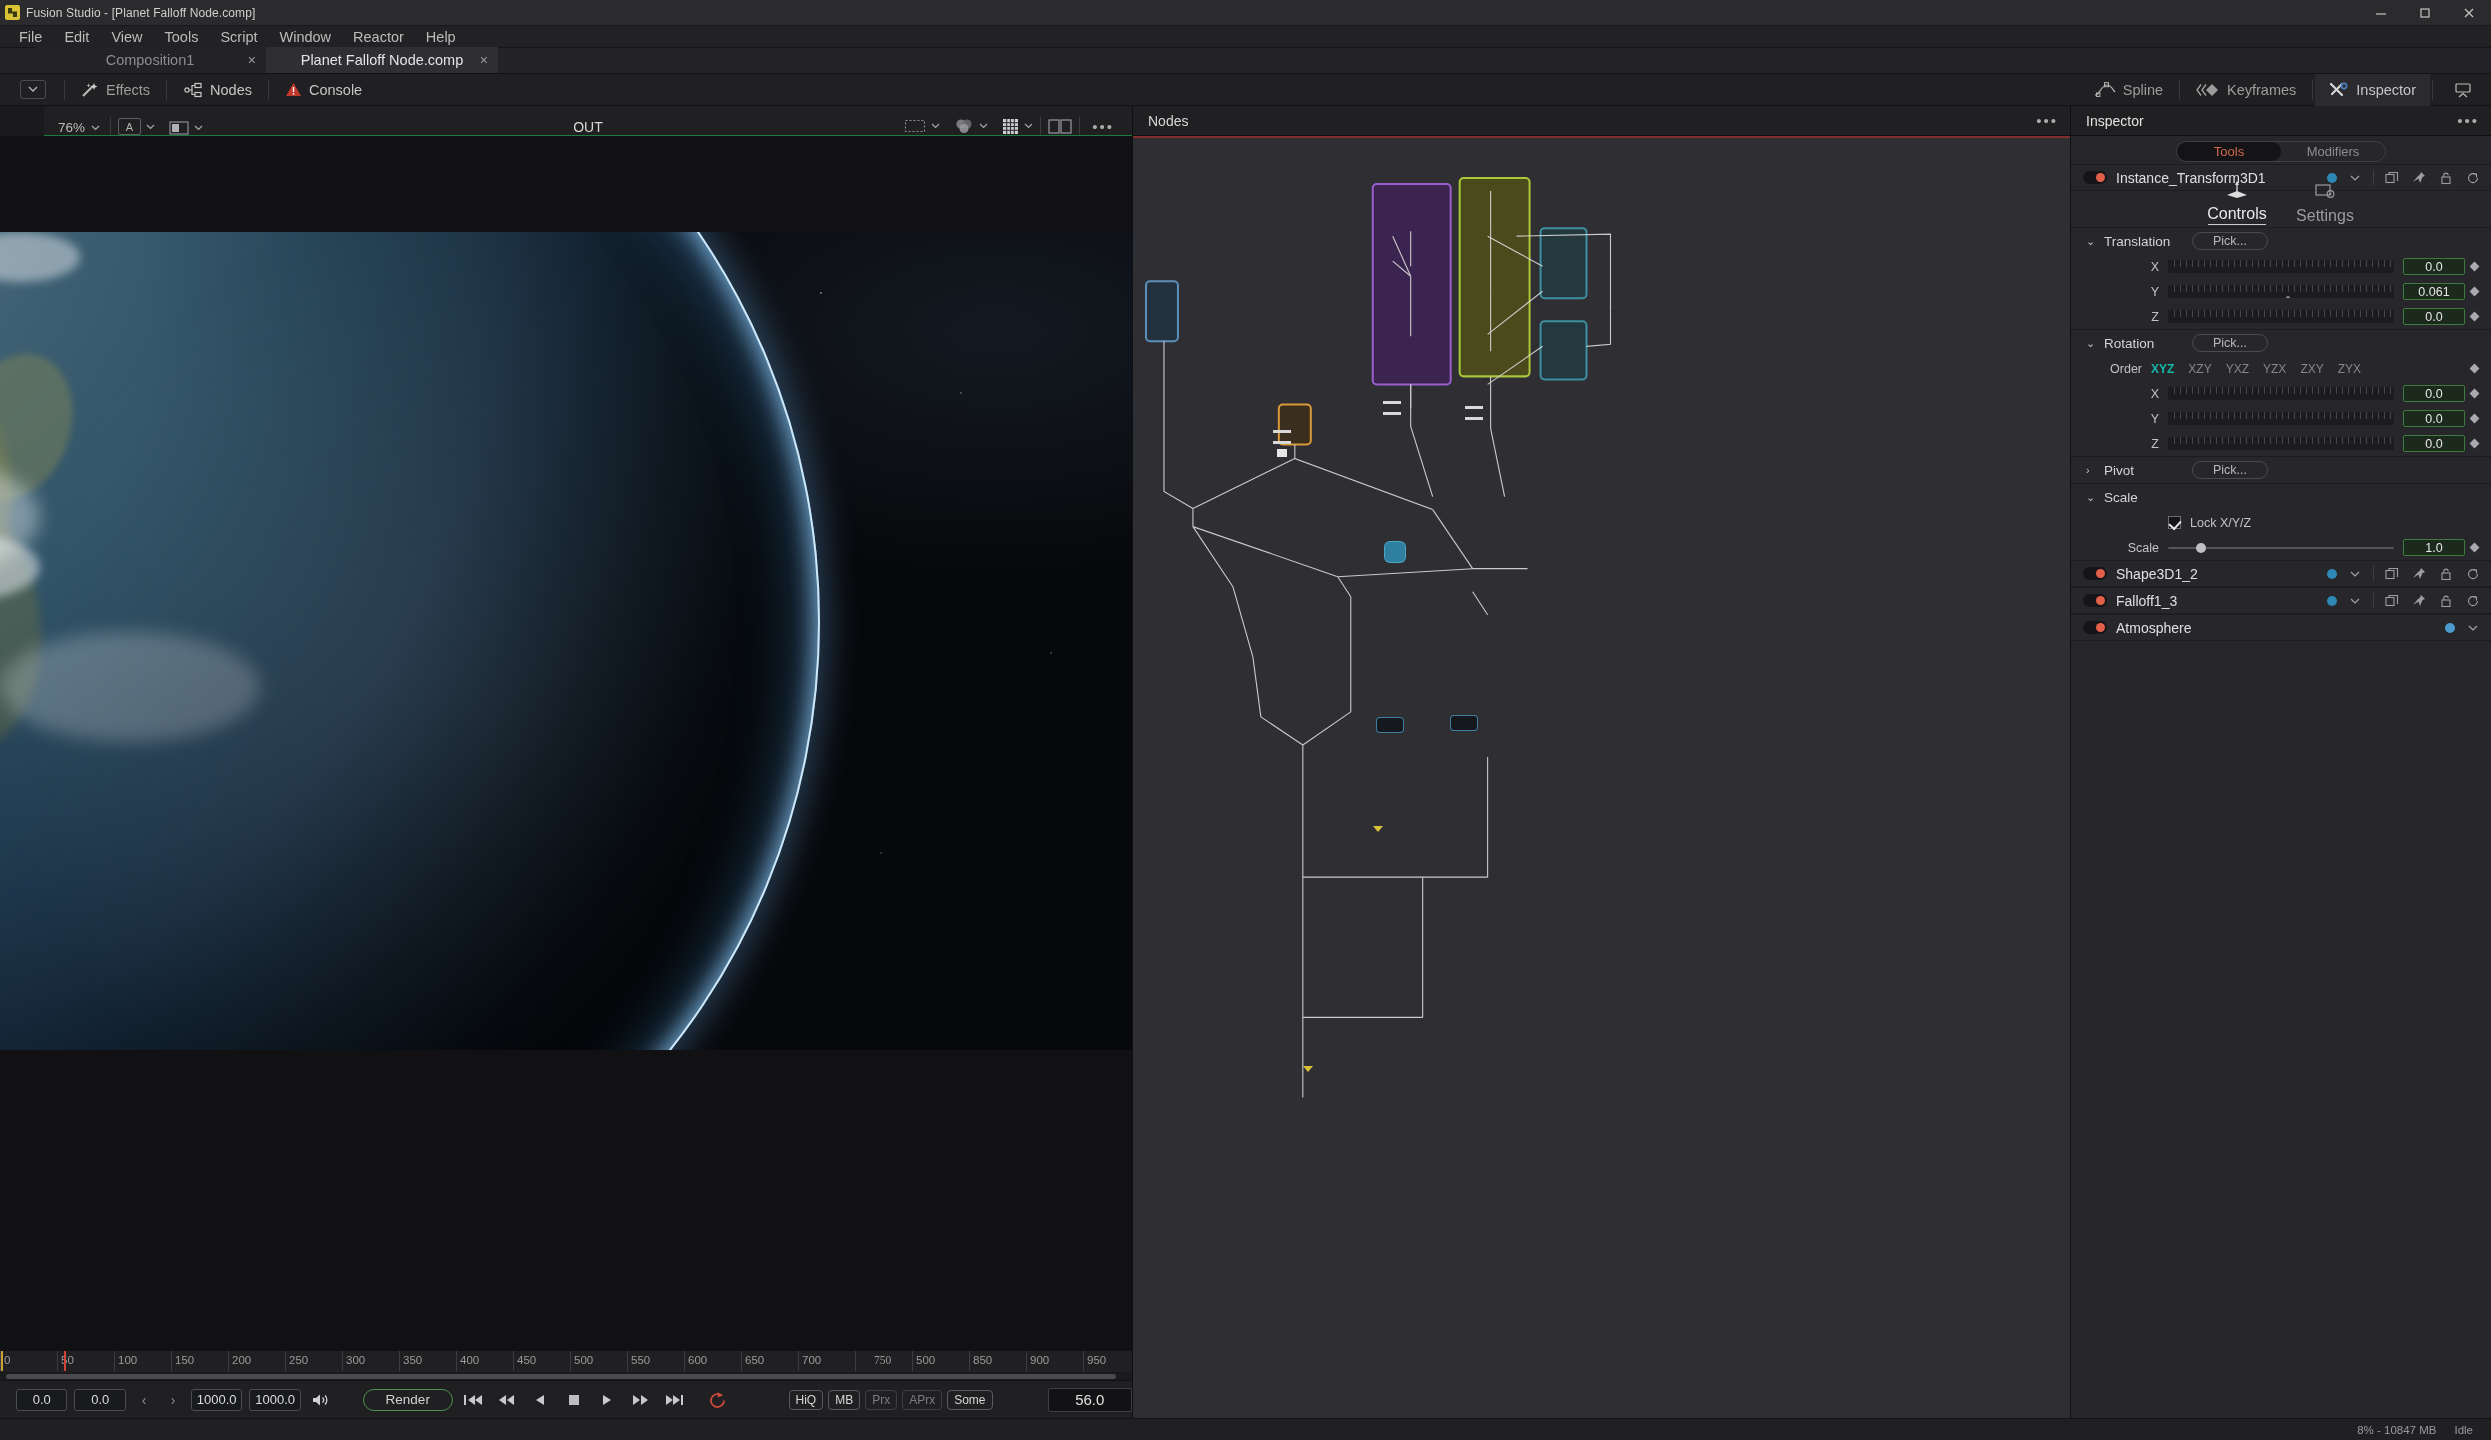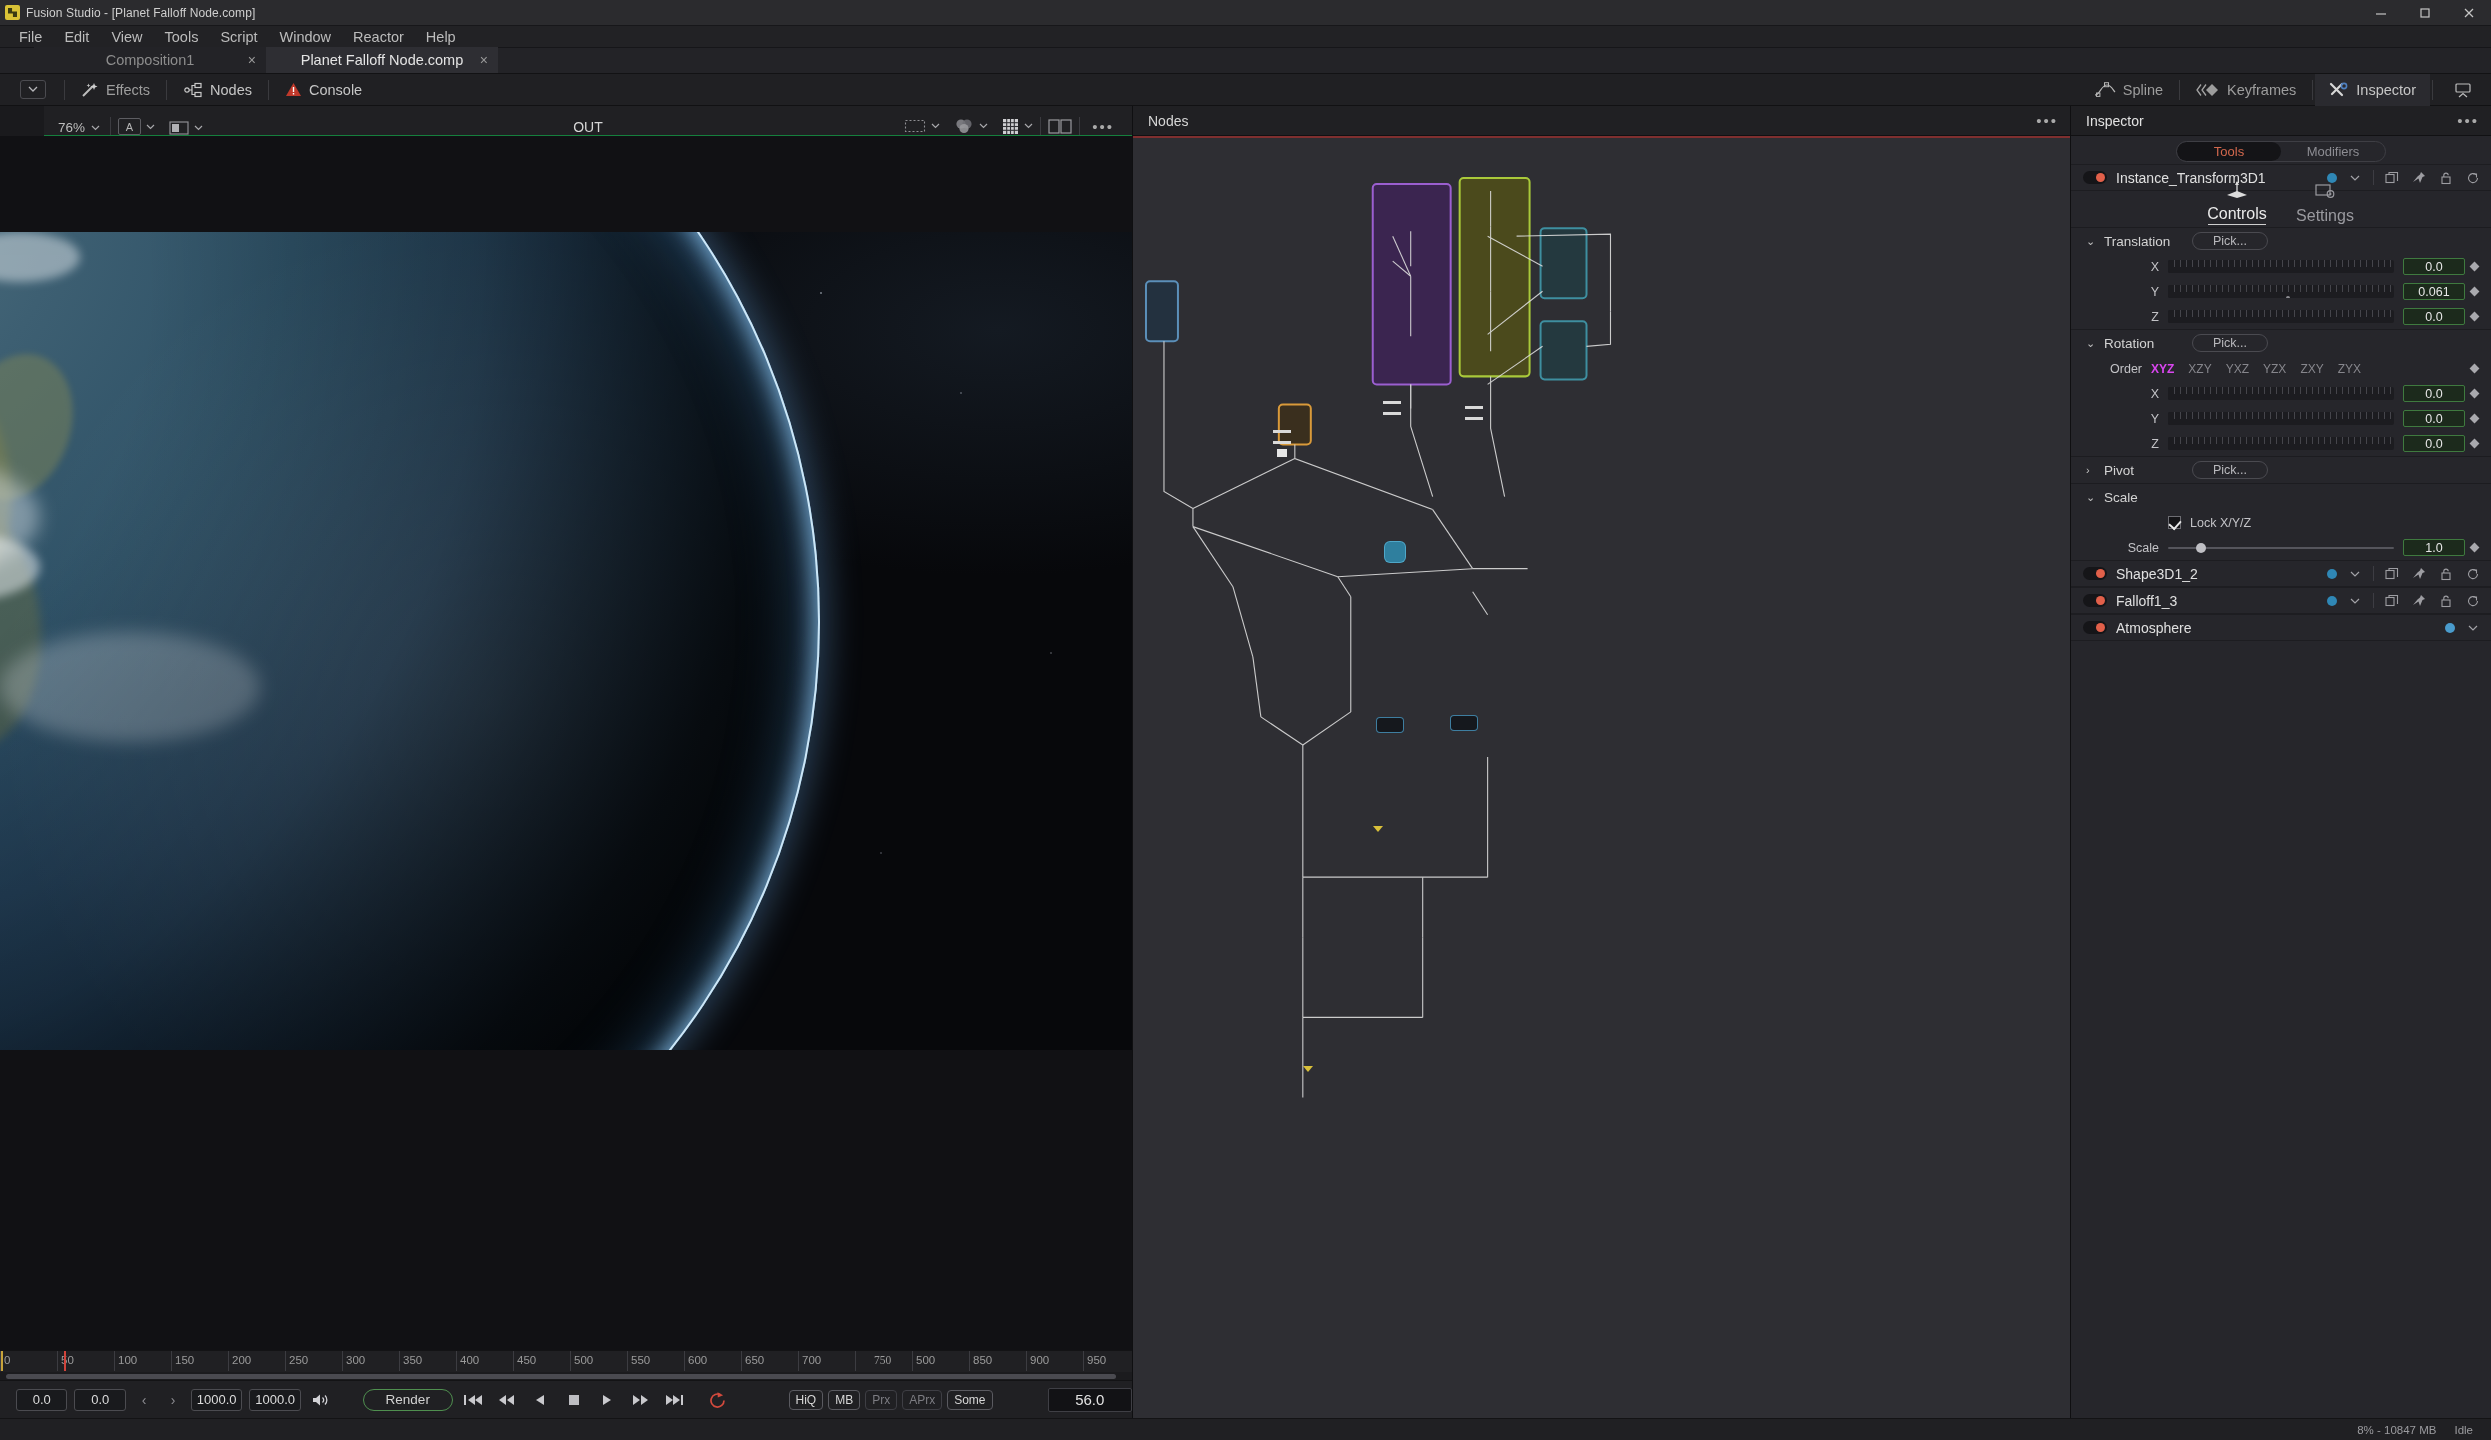--- a/index.html
+++ b/index.html
@@ -238,21 +238,21 @@
     background: #bfbfc4; }
   .val-field {
     width: 62px; height: 17px; margin-left: 9px; border: 1px solid #3f7a3f; border-radius: 2px;
     background: #1c2a1c; display: flex; align-items: center; justify-content: center;
     font-size: 12.5px; color: #e6e6e6; flex: none;
   }
   .kf-diamond { width: 18px; display: flex; align-items: center; justify-content: center; flex: none; }
   .kf-diamond span { width: 7px; height: 7px; background: #a9a9ae; transform: rotate(45deg); display: block; }
   .order-row { height: 25px; display: flex; align-items: center; padding-right: 8px; }
   .order-opt { font-size: 12px; color: #86868c; margin-right: 14px; }
-  .order-opt.sel { color: #d946ef; font-weight: bold; }
+  .order-opt.sel { color: #14b8a6; font-weight: bold; }
   .cb-row { height: 25px; display: flex; align-items: center; padding-right: 8px; gap: 9px; }
   .cbox { width: 13px; height: 13px; border: 1px solid #6d6d73; background: #141417; position: relative; flex: none; }
   .cbox.on::after {
     content: ""; position: absolute; left: 2px; top: 1px; width: 6px; height: 9px;
     border: solid #e8e8e8; border-width: 0 2px 2px 0; transform: rotate(42deg);
   }
   .cb-lbl { font-size: 12.5px; color: #c3c3c7; }
   .import-btn {
     margin: 4px 14px 7px 48px; height: 20px; border: 1px solid #45454b; border-radius: 10px;
     display: flex; align-items: center; justify-content: center; font-size: 12.5px; color: #b3b3b8;

